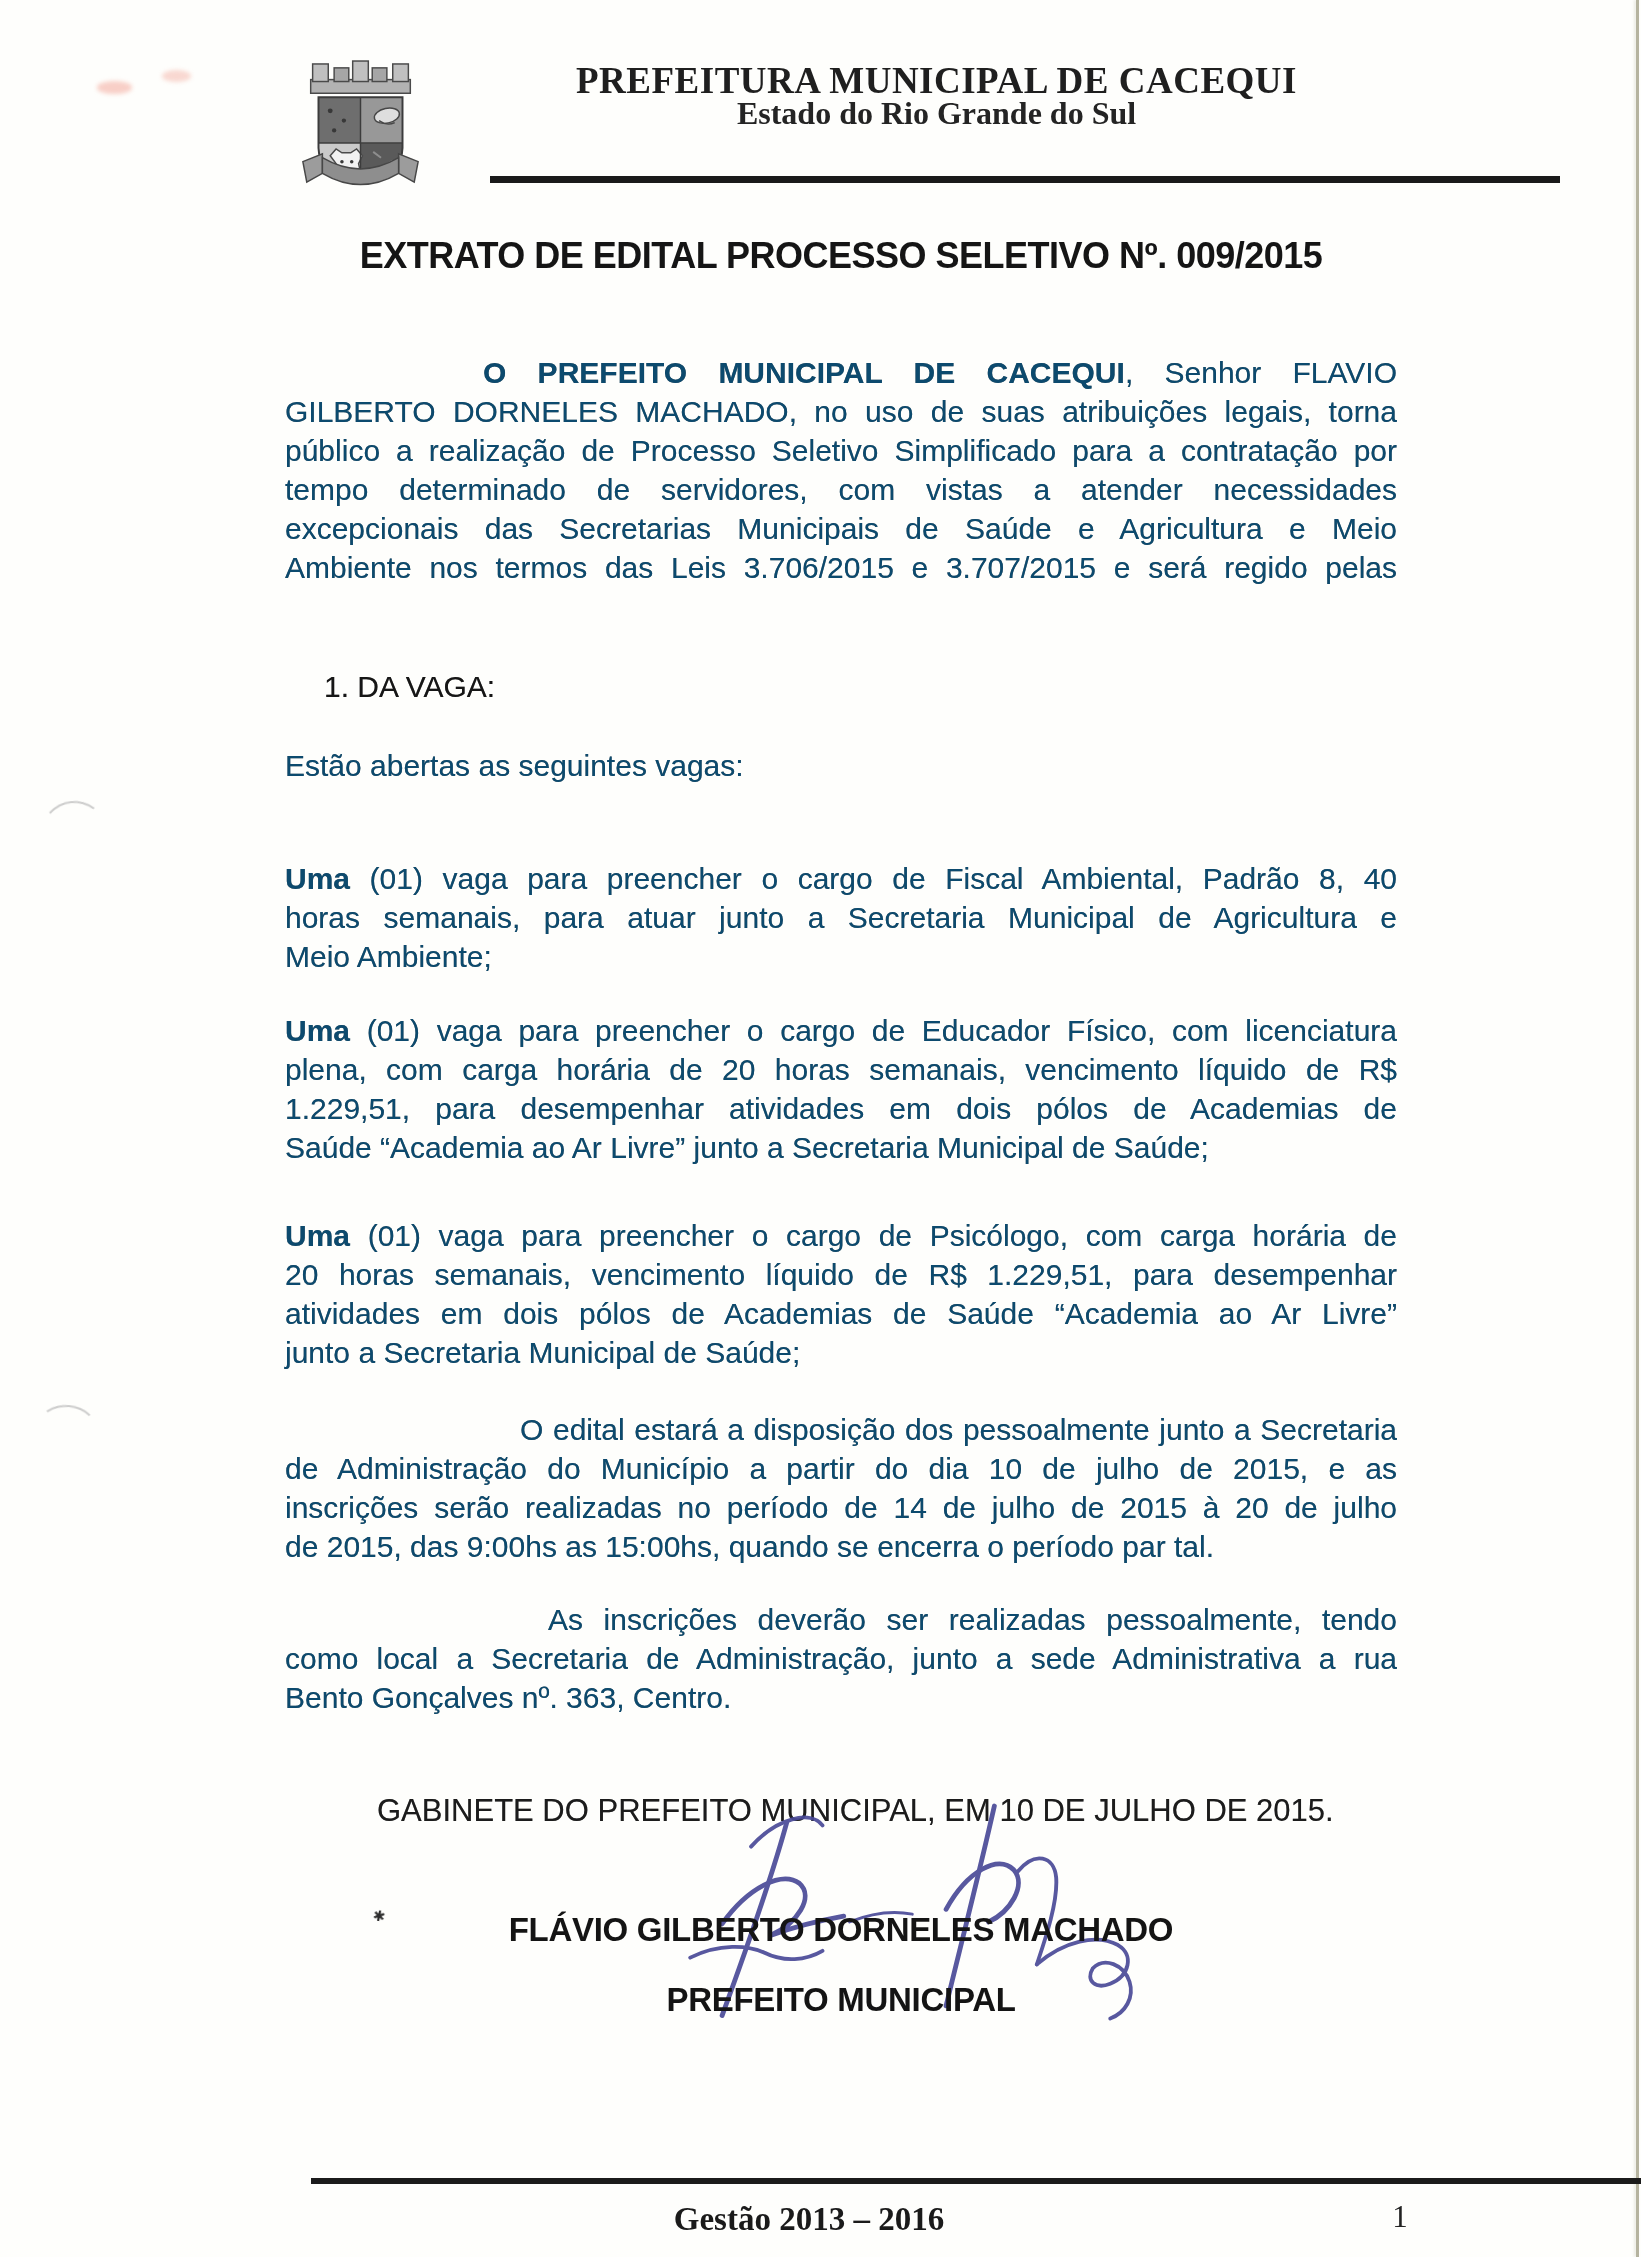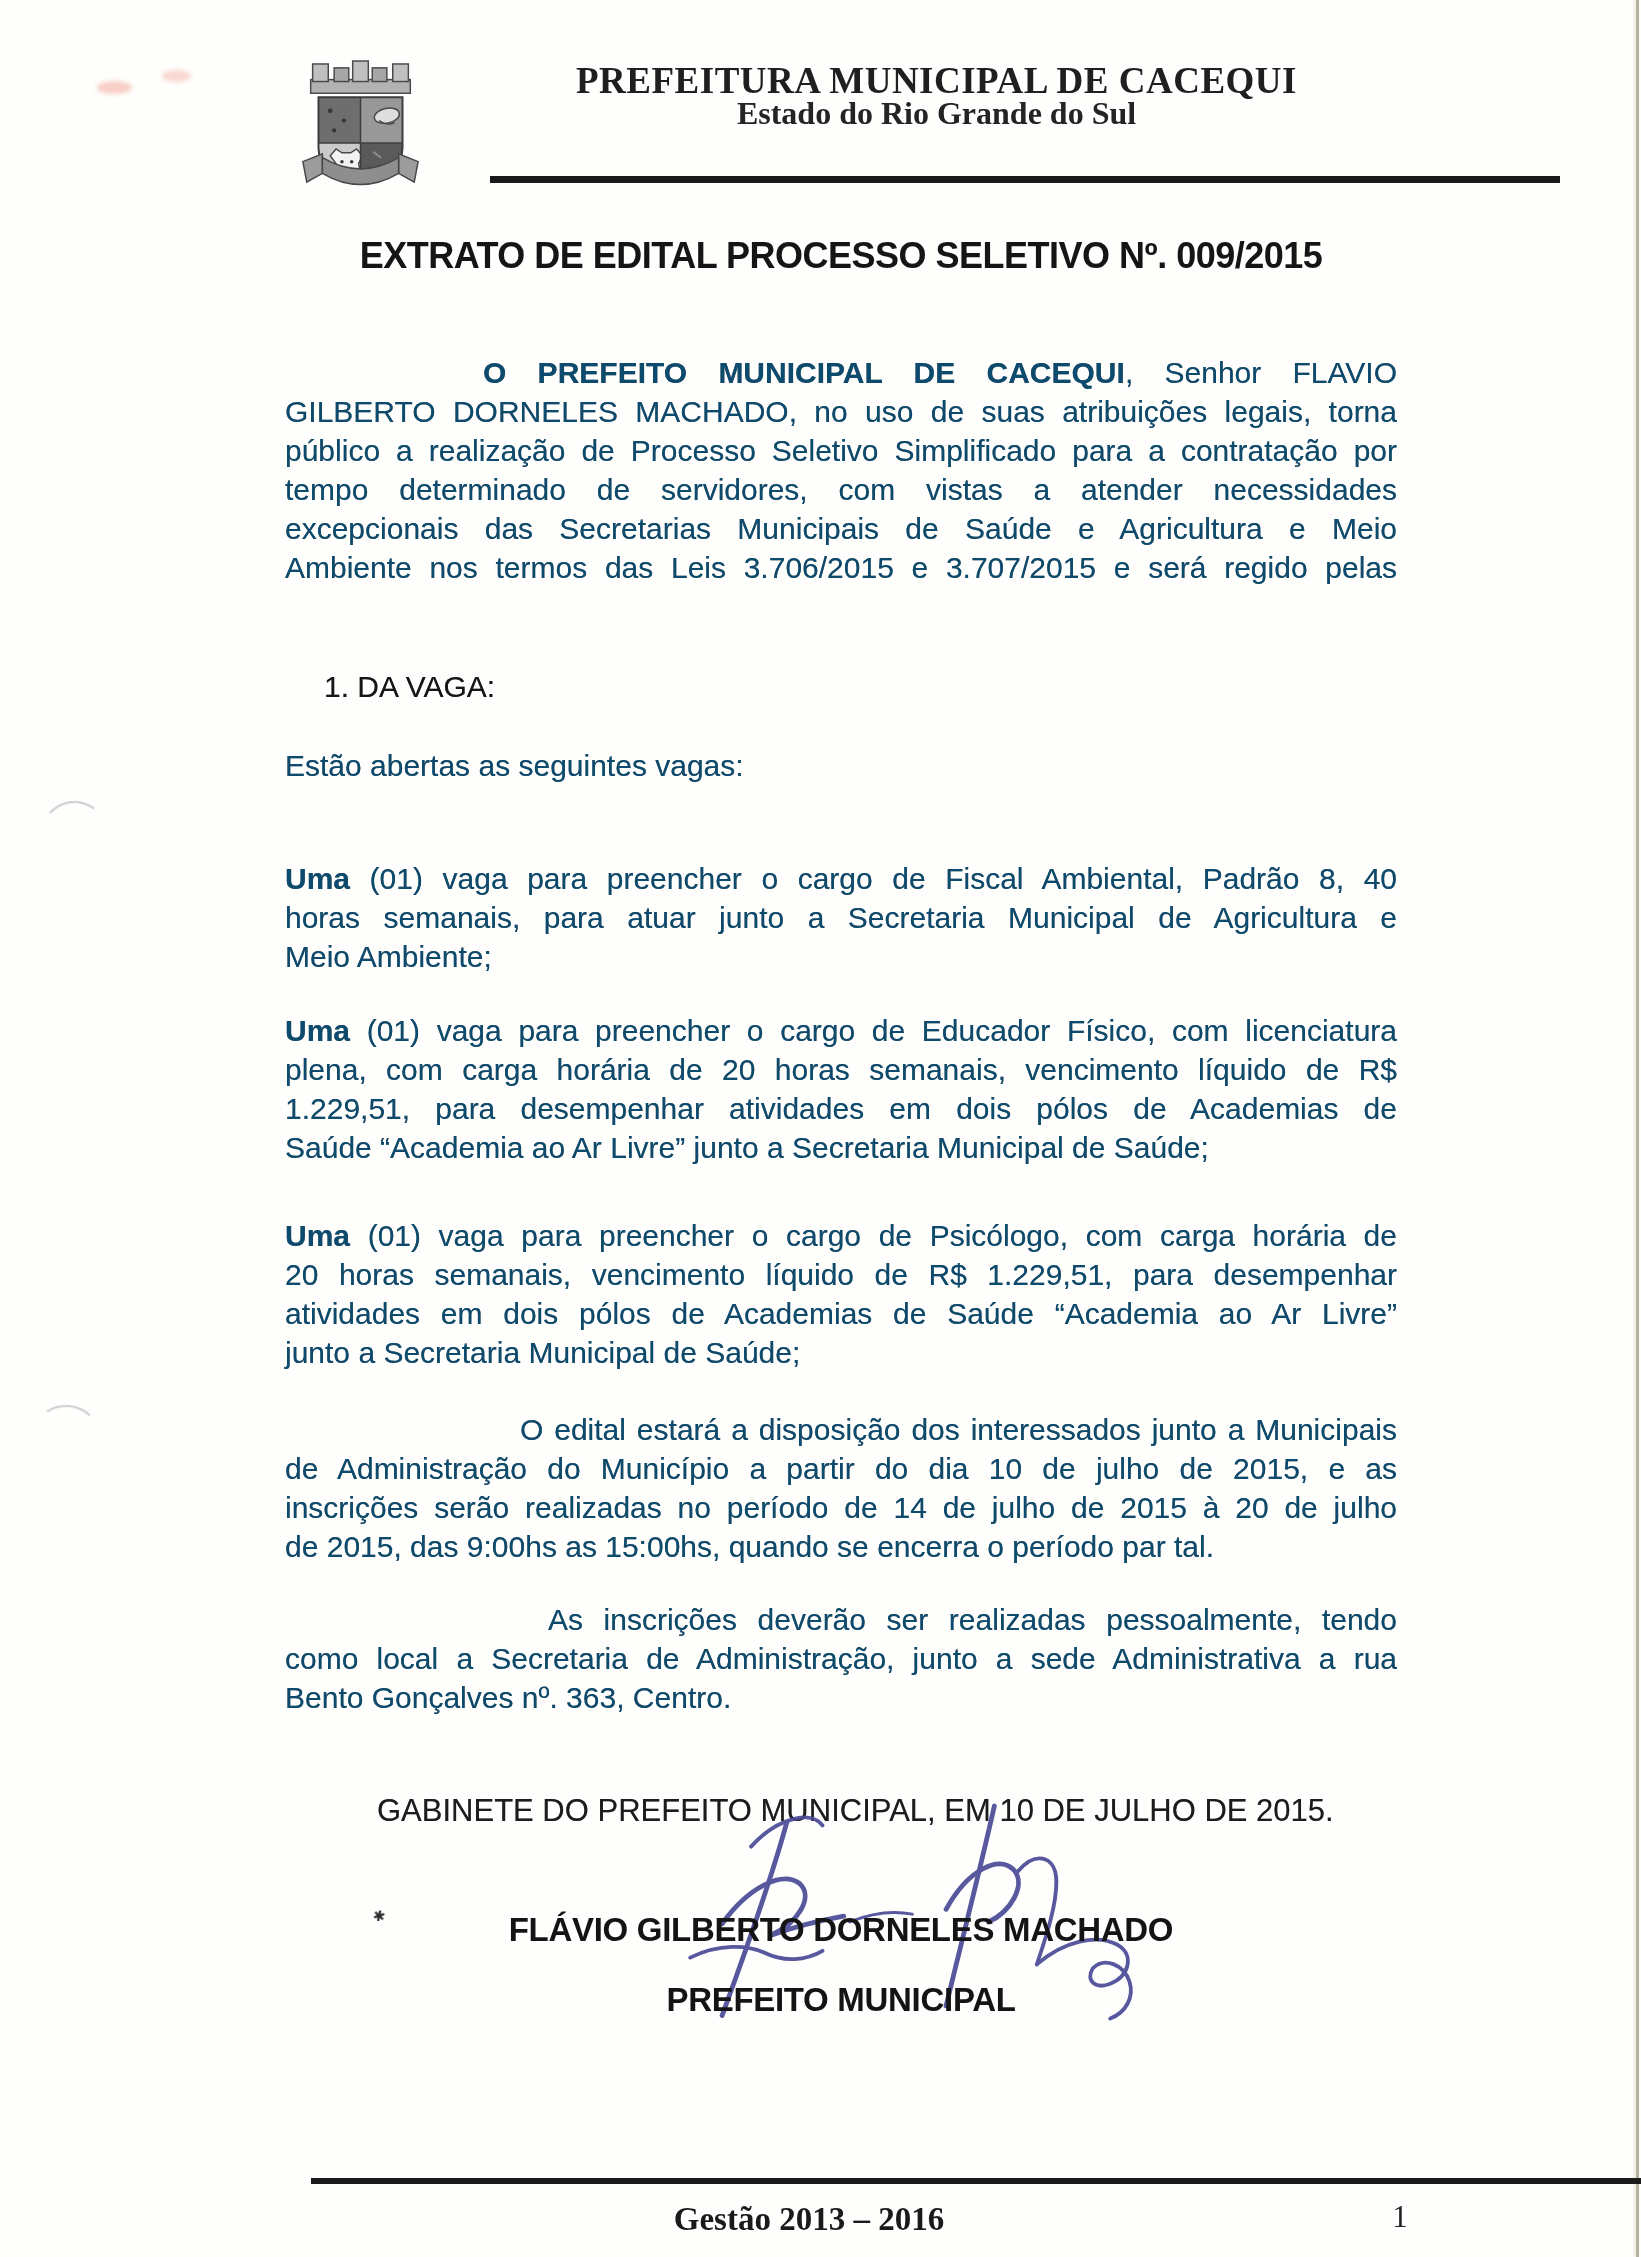--- a/index.html
+++ b/index.html
@@ -146,21 +146,21 @@
     </div>
 
   <div class="textblock" style="top:1216px">
       <div class="tline"><b>Uma</b> (01) vaga para preencher o cargo de Psicólogo, com carga horária de</div>
       <div class="tline">20 horas semanais, vencimento líquido de R$ 1.229,51, para desempenhar</div>
       <div class="tline">atividades em dois pólos de Academias de Saúde “Academia ao Ar Livre”</div>
       <div class="tline last">junto a Secretaria Municipal de Saúde;</div>
     </div>
 
   <div class="textblock" style="top:1410px;--ind:235px">
-      <div class="tline">O edital estará a disposição dos interessados junto a Municipais</div>
+      <div class="tline">O edital estará a disposição dos pessoalmente junto a Secretaria</div>
       <div class="tline">de Administração do Município a partir do dia 10 de julho de 2015, e as</div>
       <div class="tline">inscrições serão realizadas no período de 14 de julho de 2015 à 20 de julho</div>
       <div class="tline last">de 2015, das 9:00hs as 15:00hs, quando se encerra o período par tal.</div>
     </div>
 
   <div class="textblock" style="top:1600px;--ind:263px">
       <div class="tline">As inscrições deverão ser realizadas pessoalmente, tendo</div>
       <div class="tline">como local a Secretaria de Administração, junto a sede Administrativa a rua</div>
       <div class="tline last">Bento Gonçalves nº. 363, Centro.</div>
     </div>

